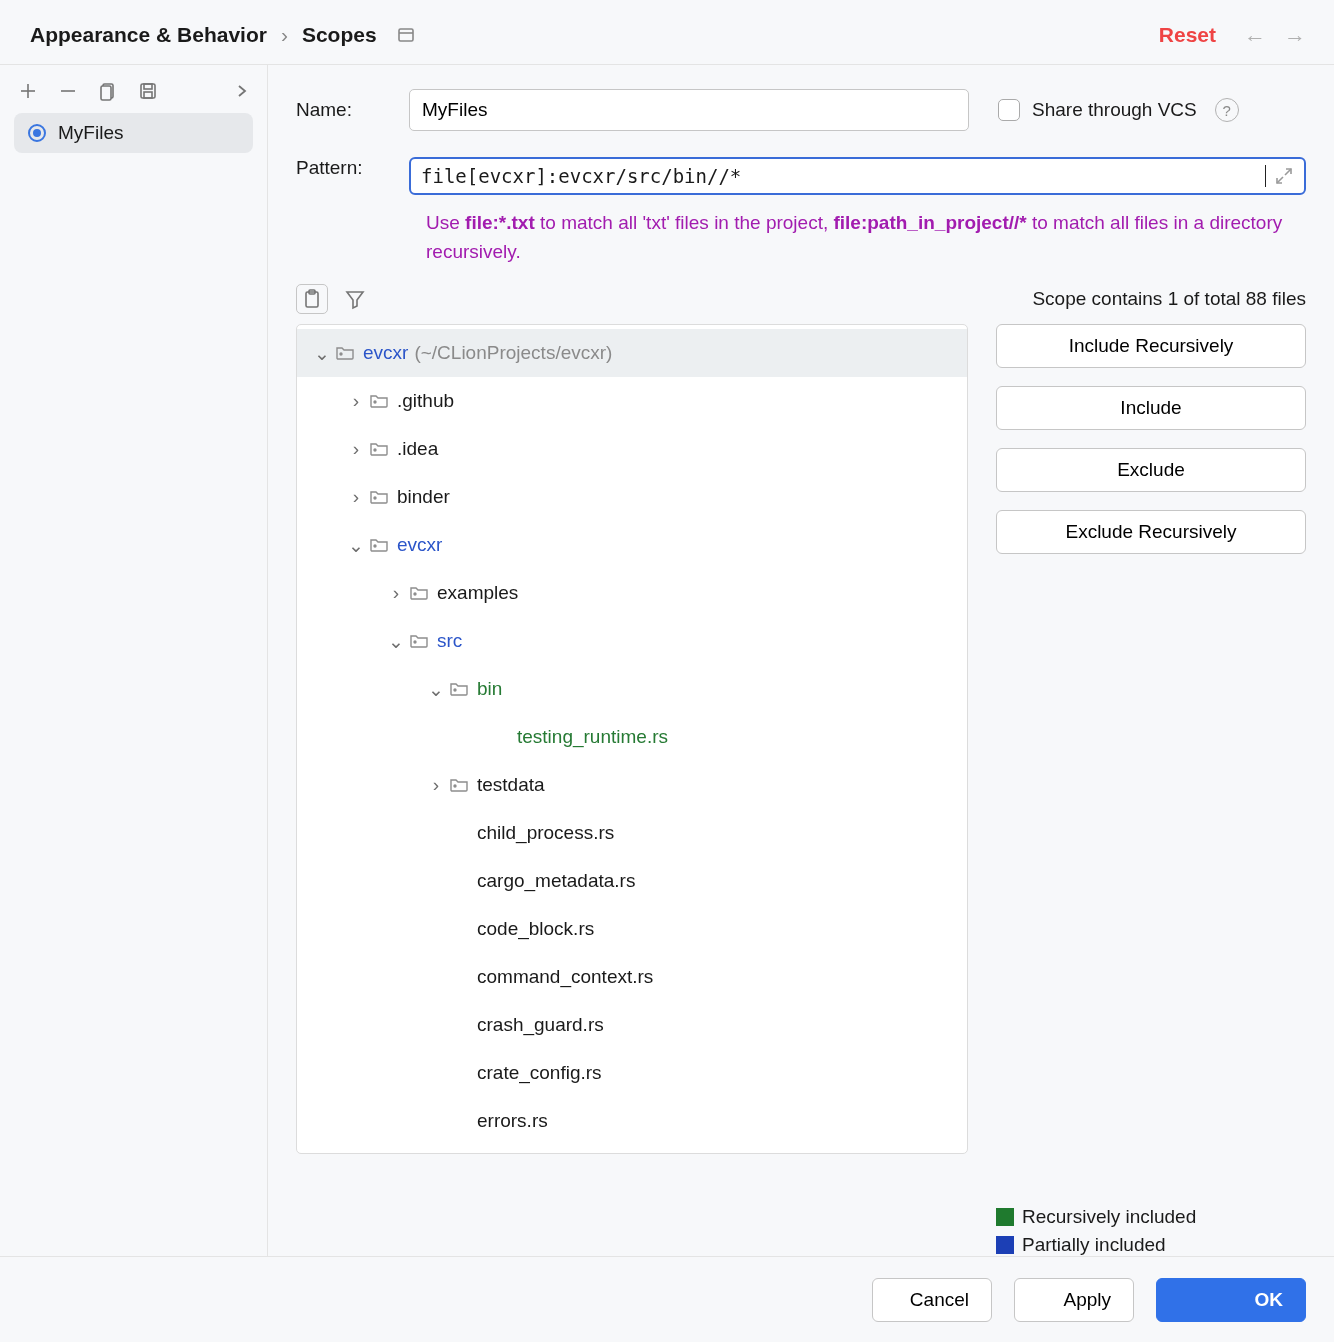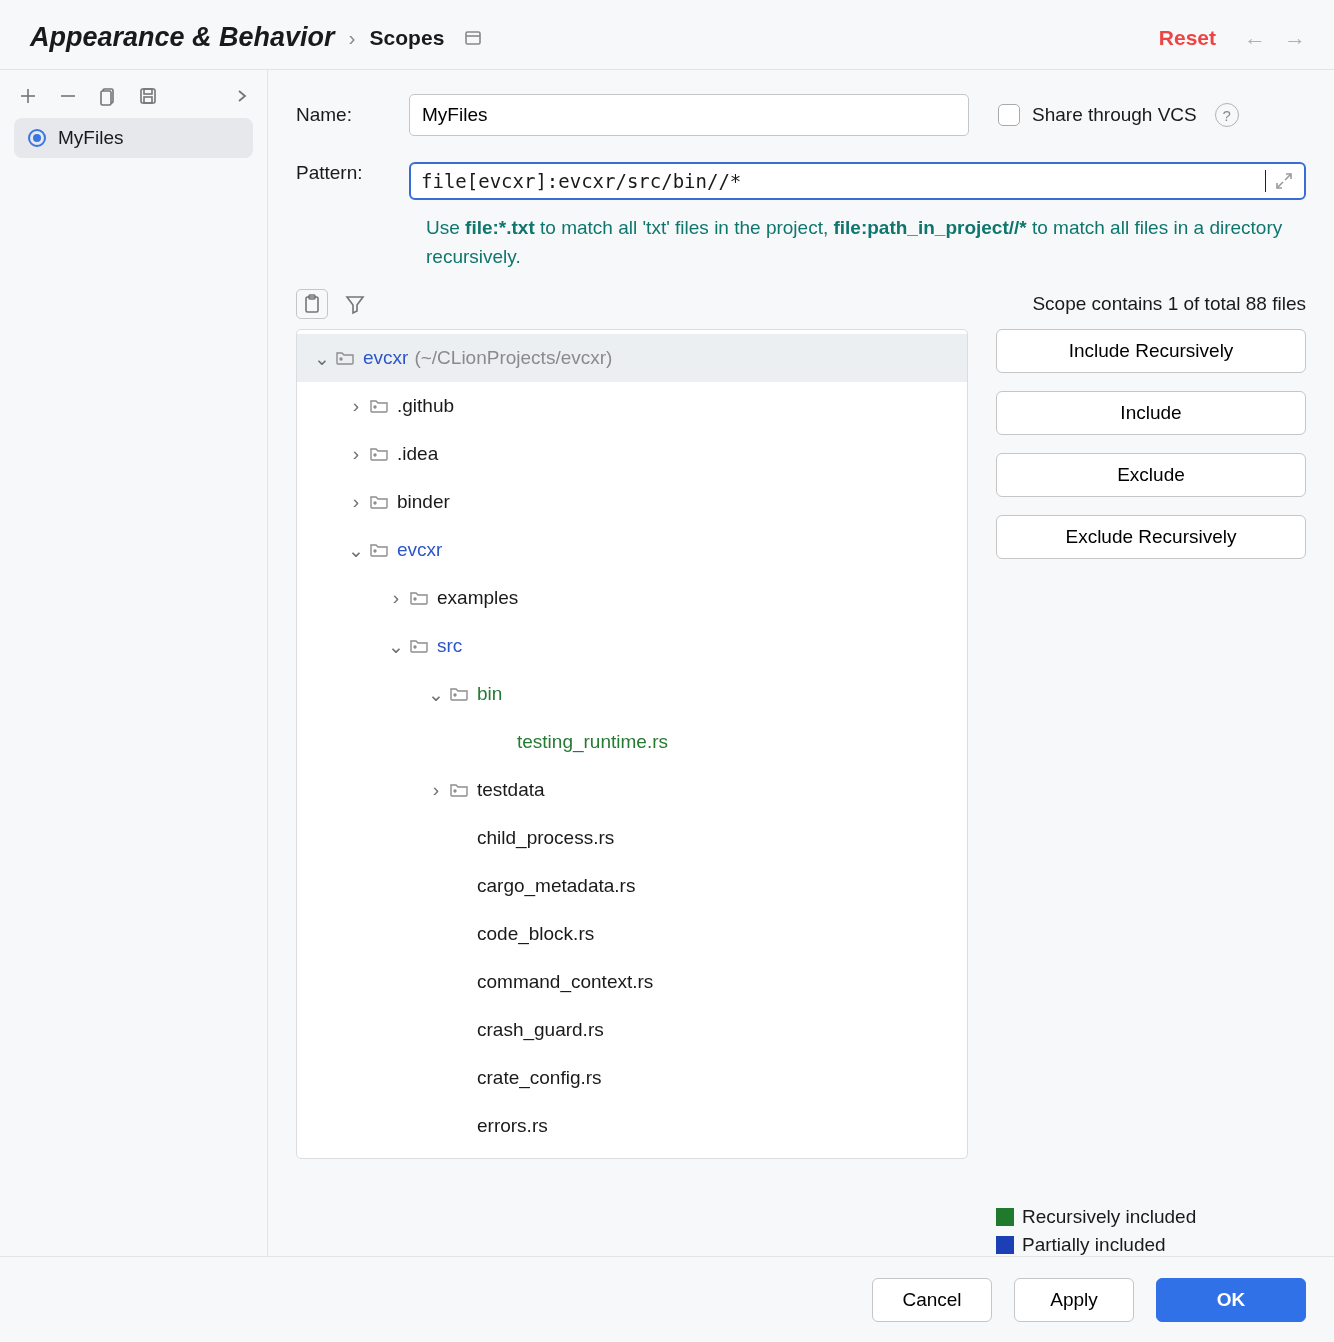--- a/index.html
+++ b/index.html
@@ -13,21 +13,21 @@
     overflow: hidden;
     display: flex;
     flex-direction: column;
   }
   
   .header {
     display: flex;
     align-items: center;
     padding: 22px 28px 16px 30px;
   }
-  .breadcrumb-root { font-size: 27px; font-weight: 700; color: #1a1a1a; font-style: italic; }
+  .breadcrumb-root { font-size: 21px; font-weight: 700; color: #1a1a1a; }
   .breadcrumb-sep { font-size: 21px; color: #888; margin: 0 14px; }
   .breadcrumb-leaf { font-size: 21px; font-weight: 700; color: #1a1a1a; }
   .window-icon { margin-left: 20px; color: #888; }
   .header-spacer { flex: 1; }
   .reset-link { color: #ef4444; font-size: 21px; font-weight: 600; cursor: pointer; }
   .nav-arrow { color: #b0b0b0; margin-left: 28px; font-size: 22px; cursor: pointer; }
   .nav-arrow + .nav-arrow { margin-left: 18px; }
 
   
   .main {
@@ -109,21 +109,21 @@
     padding: 6px 10px;
   }
   .pattern-text {
     flex: 1;
     font-family: ui-monospace, Menlo, Consolas, monospace;
     font-size: 19px;
     border-right: 1px solid #222;
     padding-right: 2px;
   }
   .expand-icon { color: #9a9a9a; margin-left: 8px; cursor: pointer; }
-  .helper-text { font-size: 19px; color: #0f766e; line-height: 1.5; margin: -12px 0 18px 130px; max-width: 880px; }
+  .helper-text { font-size: 19px; color: #a21caf; line-height: 1.5; margin: -12px 0 18px 130px; max-width: 880px; }
   .helper-text b { font-weight: 700; }
 
   .mid-toolbar { display:flex; align-items:center; gap:16px; margin-bottom: 10px; }
   .mid-toolbar .scope-status { margin-left: auto; font-size: 19px; }
 
   
   .tree-area { display:flex; gap: 28px; flex: 1; min-height: 0; }
   .tree {
     flex: 1;
     border: 1px solid #dcdcdc;
@@ -174,21 +174,21 @@
     border-top: 1px solid #e4e4e4;
     display:flex; justify-content:flex-end; align-items:center;
     gap: 22px;
     height: 86px;
     padding: 0 28px;
     background:#f7f8fa;
   }
   .btn {
     height: 44px; min-width: 120px;
     border: 1px solid #c6c6c6; background:#fff; border-radius:6px;
-    font-size: 19px; cursor:pointer; padding: 0 22px;
+    font-size: 19px; cursor:pointer; padding: 0 22px; text-align: right;
   }
   .btn.primary {
     background: #3071e8; color:#fff; border-color:#3071e8; min-width: 150px; font-weight:600;
   }
 
   svg { display:block; }
 </style>
 </head>
 <body>
 

